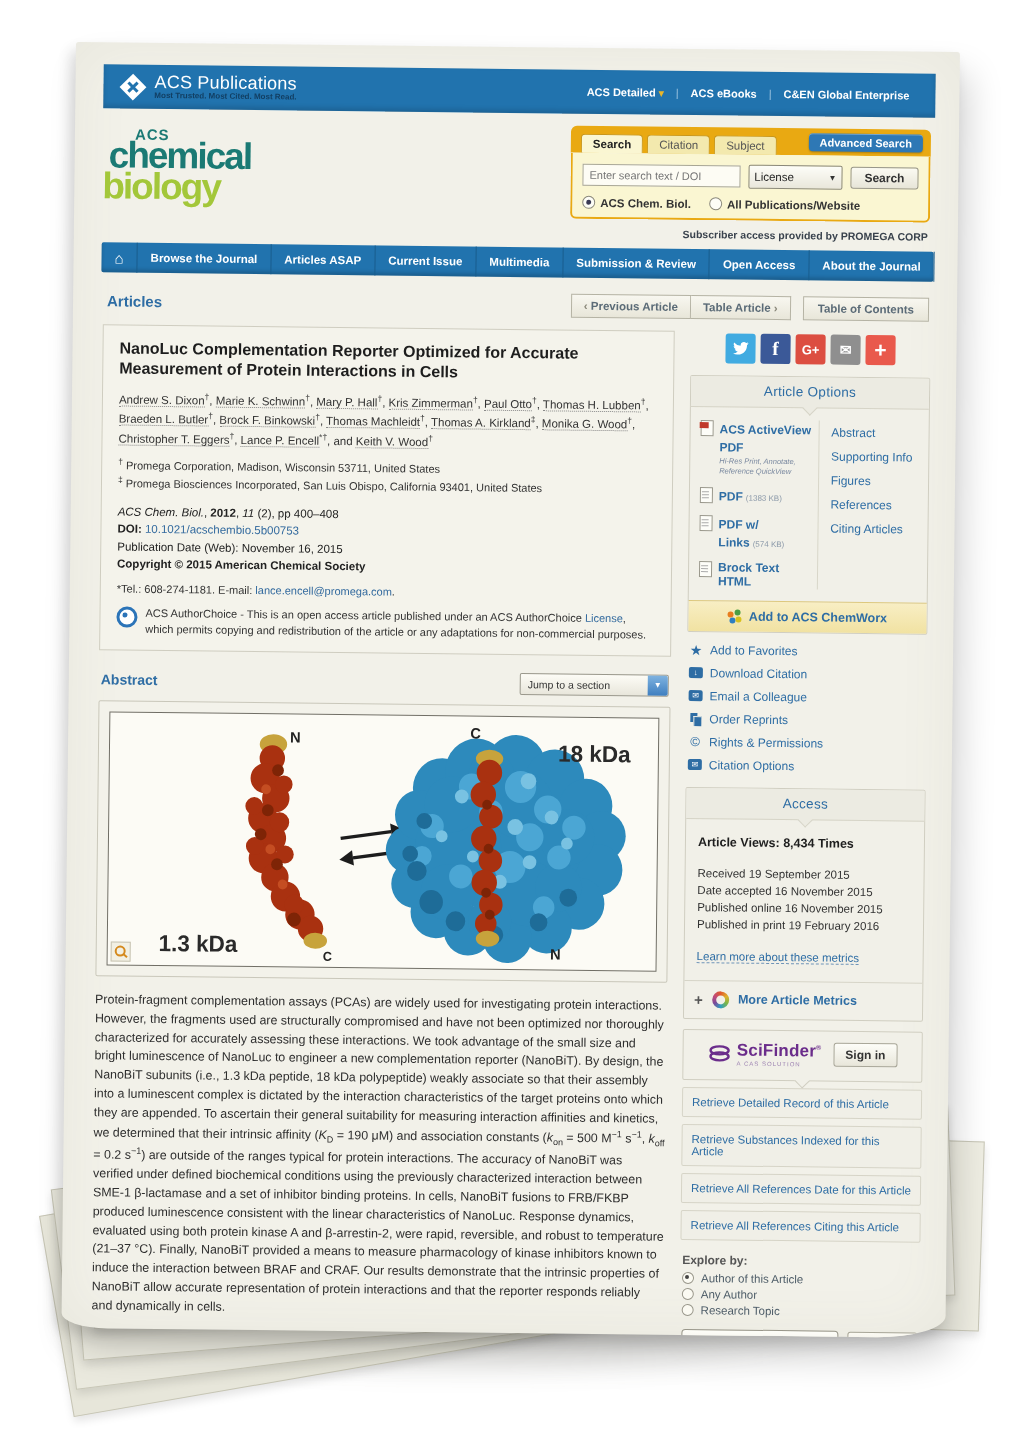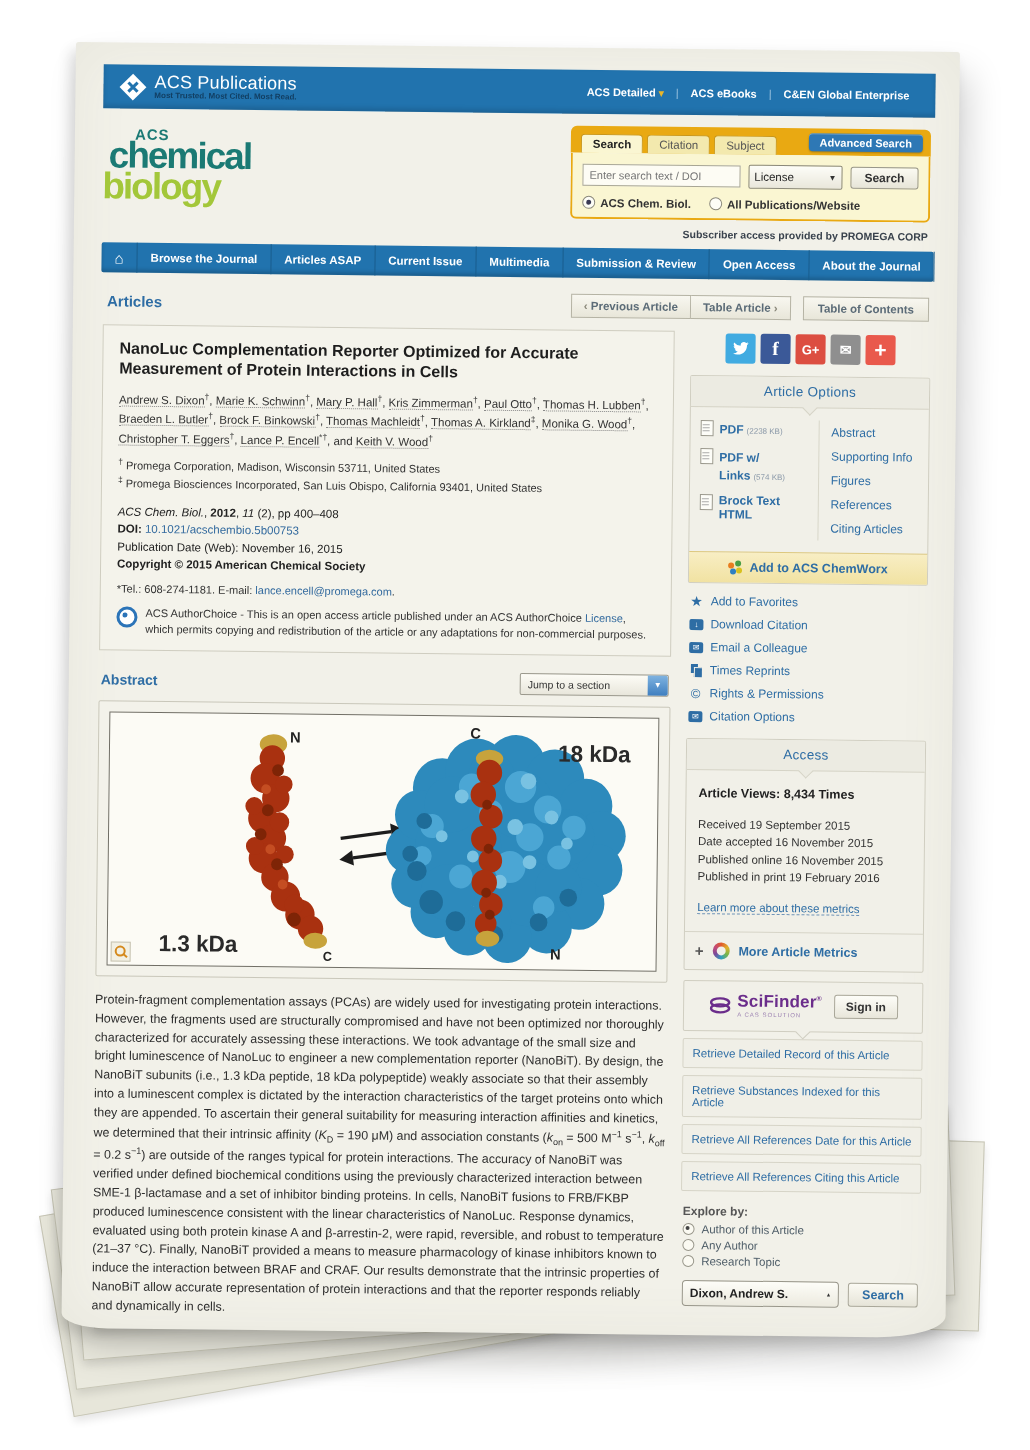--- a/index.html
+++ b/index.html
@@ -455,22 +455,27 @@
         <span class="sicon si-gp">G+</span>
         <span class="sicon si-em">✉</span>
         <span class="sicon si-pl">+</span>
       </div>
 
       <div class="panel">
         <div class="panel-head"><span>Article Options</span><span class="notch"></span></div>
         <div class="options-body">
           <div class="opt-left">
             <div class="opt-row">
+              <span class="pdficon red"></span>
+              <span><a class="opt-link">ACS ActiveView PDF</a>
+                <div class="opt-sub">Hi-Res Print, Annotate, Reference QuickView</div></span>
+            </div>
+            <div class="opt-row">
               <span class="pdficon gray"></span>
-              <span><a class="opt-link">PDF</a><span class="opt-size">(2238 KB)</span></span>
+              <span><a class="opt-link">PDF</a><span class="opt-size">(1383 KB)</span></span>
             </div>
             <div class="opt-row">
               <span class="pdficon gray"></span>
               <span><a class="opt-link">PDF w/ Links</a><span class="opt-size">(574 KB)</span></span>
             </div>
             <div class="opt-row" style="margin-bottom:0;">
               <span class="pdficon gray"></span>
               <a class="opt-link">Brock Text HTML</a>
             </div>
           </div>
@@ -501,21 +506,21 @@
         <div class="tool">
               <span class="tico boxed">↓</span>
               <a>Download Citation</a>
             </div>
         <div class="tool">
               <span class="tico boxed">✉</span>
               <a>Email a Colleague</a>
             </div>
         <div class="tool">
               <span class="tico reprints"></span>
-              <a>Times Reprints</a>
+              <a>Order Reprints</a>
             </div>
         <div class="tool">
               <span class="tico rights">©</span>
               <a>Rights &amp; Permissions</a>
             </div>
         <div class="tool">
               <span class="tico boxed">✉</span>
               <a>Citation Options</a>
             </div>
       </div>

